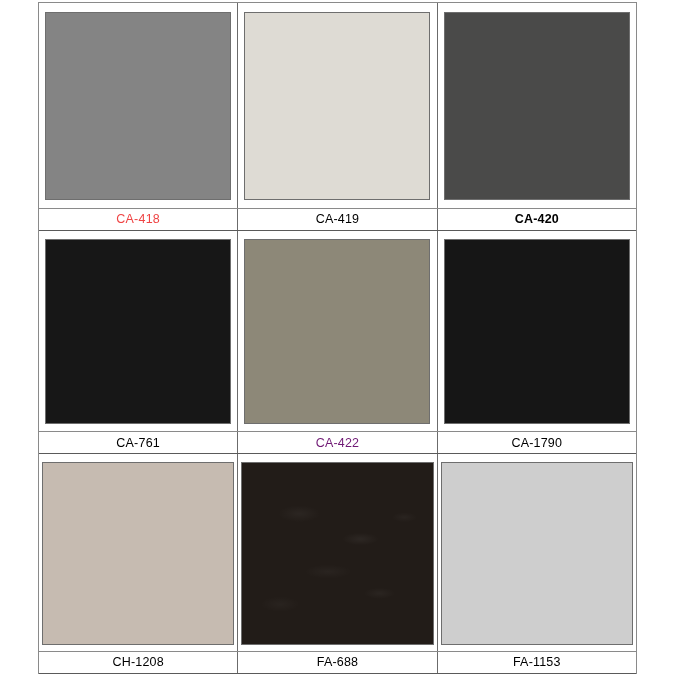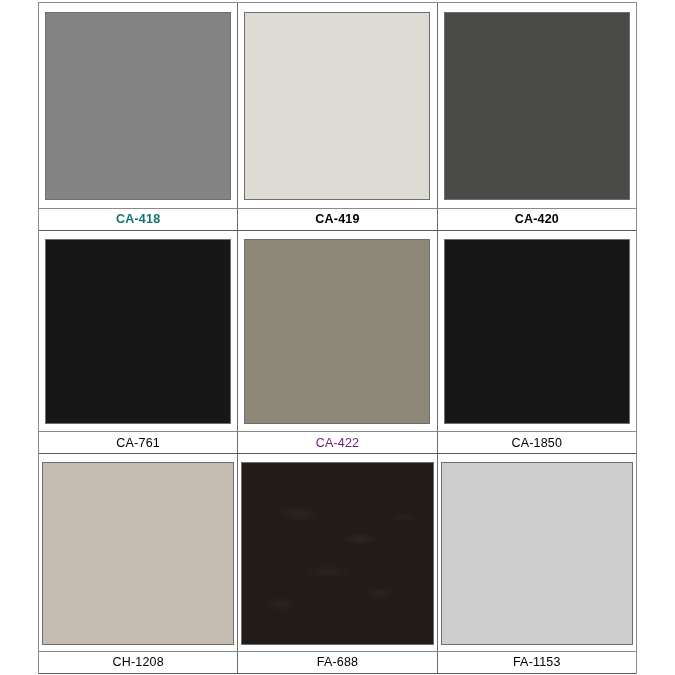--- a/index.html
+++ b/index.html
@@ -152,24 +152,24 @@
           </div>
         </div>
         <div class="chip-cell" style="border-right-color: rgb(107, 107, 107);">
           <div class="chip" style="border-color: rgb(110, 110, 110);">
             <div class="chip-inner" style="background: rgb(74, 74, 73);"></div>
           </div>
         </div>
       </div>
       <div class="label-strip">
         <div class="label-cell" style="border-right-color: rgb(107, 107, 107);">
-          <span class="label-text" style="color: #0f766e; font-weight: bold;">CA-418</span>
-        </div>
-        <div class="label-cell" style="border-right-color: rgb(107, 107, 107);">
-          <span class="label-text" style="color: rgb(0, 0, 0); font-weight: bold;">CA-419</span>
+          <span class="label-text" style="color: #ef4444;">CA-418</span>
+        </div>
+        <div class="label-cell" style="border-right-color: rgb(107, 107, 107);">
+          <span class="label-text" style="color: rgb(0, 0, 0);">CA-419</span>
         </div>
         <div class="label-cell" style="border-right-color: rgb(107, 107, 107); font-weight: bold;">
           <span class="label-text" style="color: rgb(0, 0, 0);">CA-420</span>
         </div>
       </div>
     </div>
 
     <div class="swatch-row row-1">
       <div class="chip-strip">
         <div class="chip-cell" style="border-right-color: rgb(107, 107, 107);">
@@ -189,21 +189,21 @@
         </div>
       </div>
       <div class="label-strip">
         <div class="label-cell" style="border-right-color: rgb(107, 107, 107);">
           <span class="label-text" style="color: rgb(0, 0, 0);">CA-761</span>
         </div>
         <div class="label-cell" style="border-right-color: rgb(107, 107, 107);">
           <span class="label-text" style="color: #701a75;">CA-422</span>
         </div>
         <div class="label-cell" style="border-right-color: rgb(107, 107, 107);">
-          <span class="label-text" style="color: rgb(0, 0, 0);">CA-1850</span>
+          <span class="label-text" style="color: rgb(0, 0, 0);">CA-1790</span>
         </div>
       </div>
     </div>
 
     <div class="swatch-row row-2">
       <div class="chip-strip">
         <div class="chip-cell" style="border-right-color: rgb(107, 107, 107);">
           <div class="chip" style="border-color: rgb(110, 110, 110);">
             <div class="chip-inner" style="background: rgb(198, 187, 177);"></div>
           </div>

